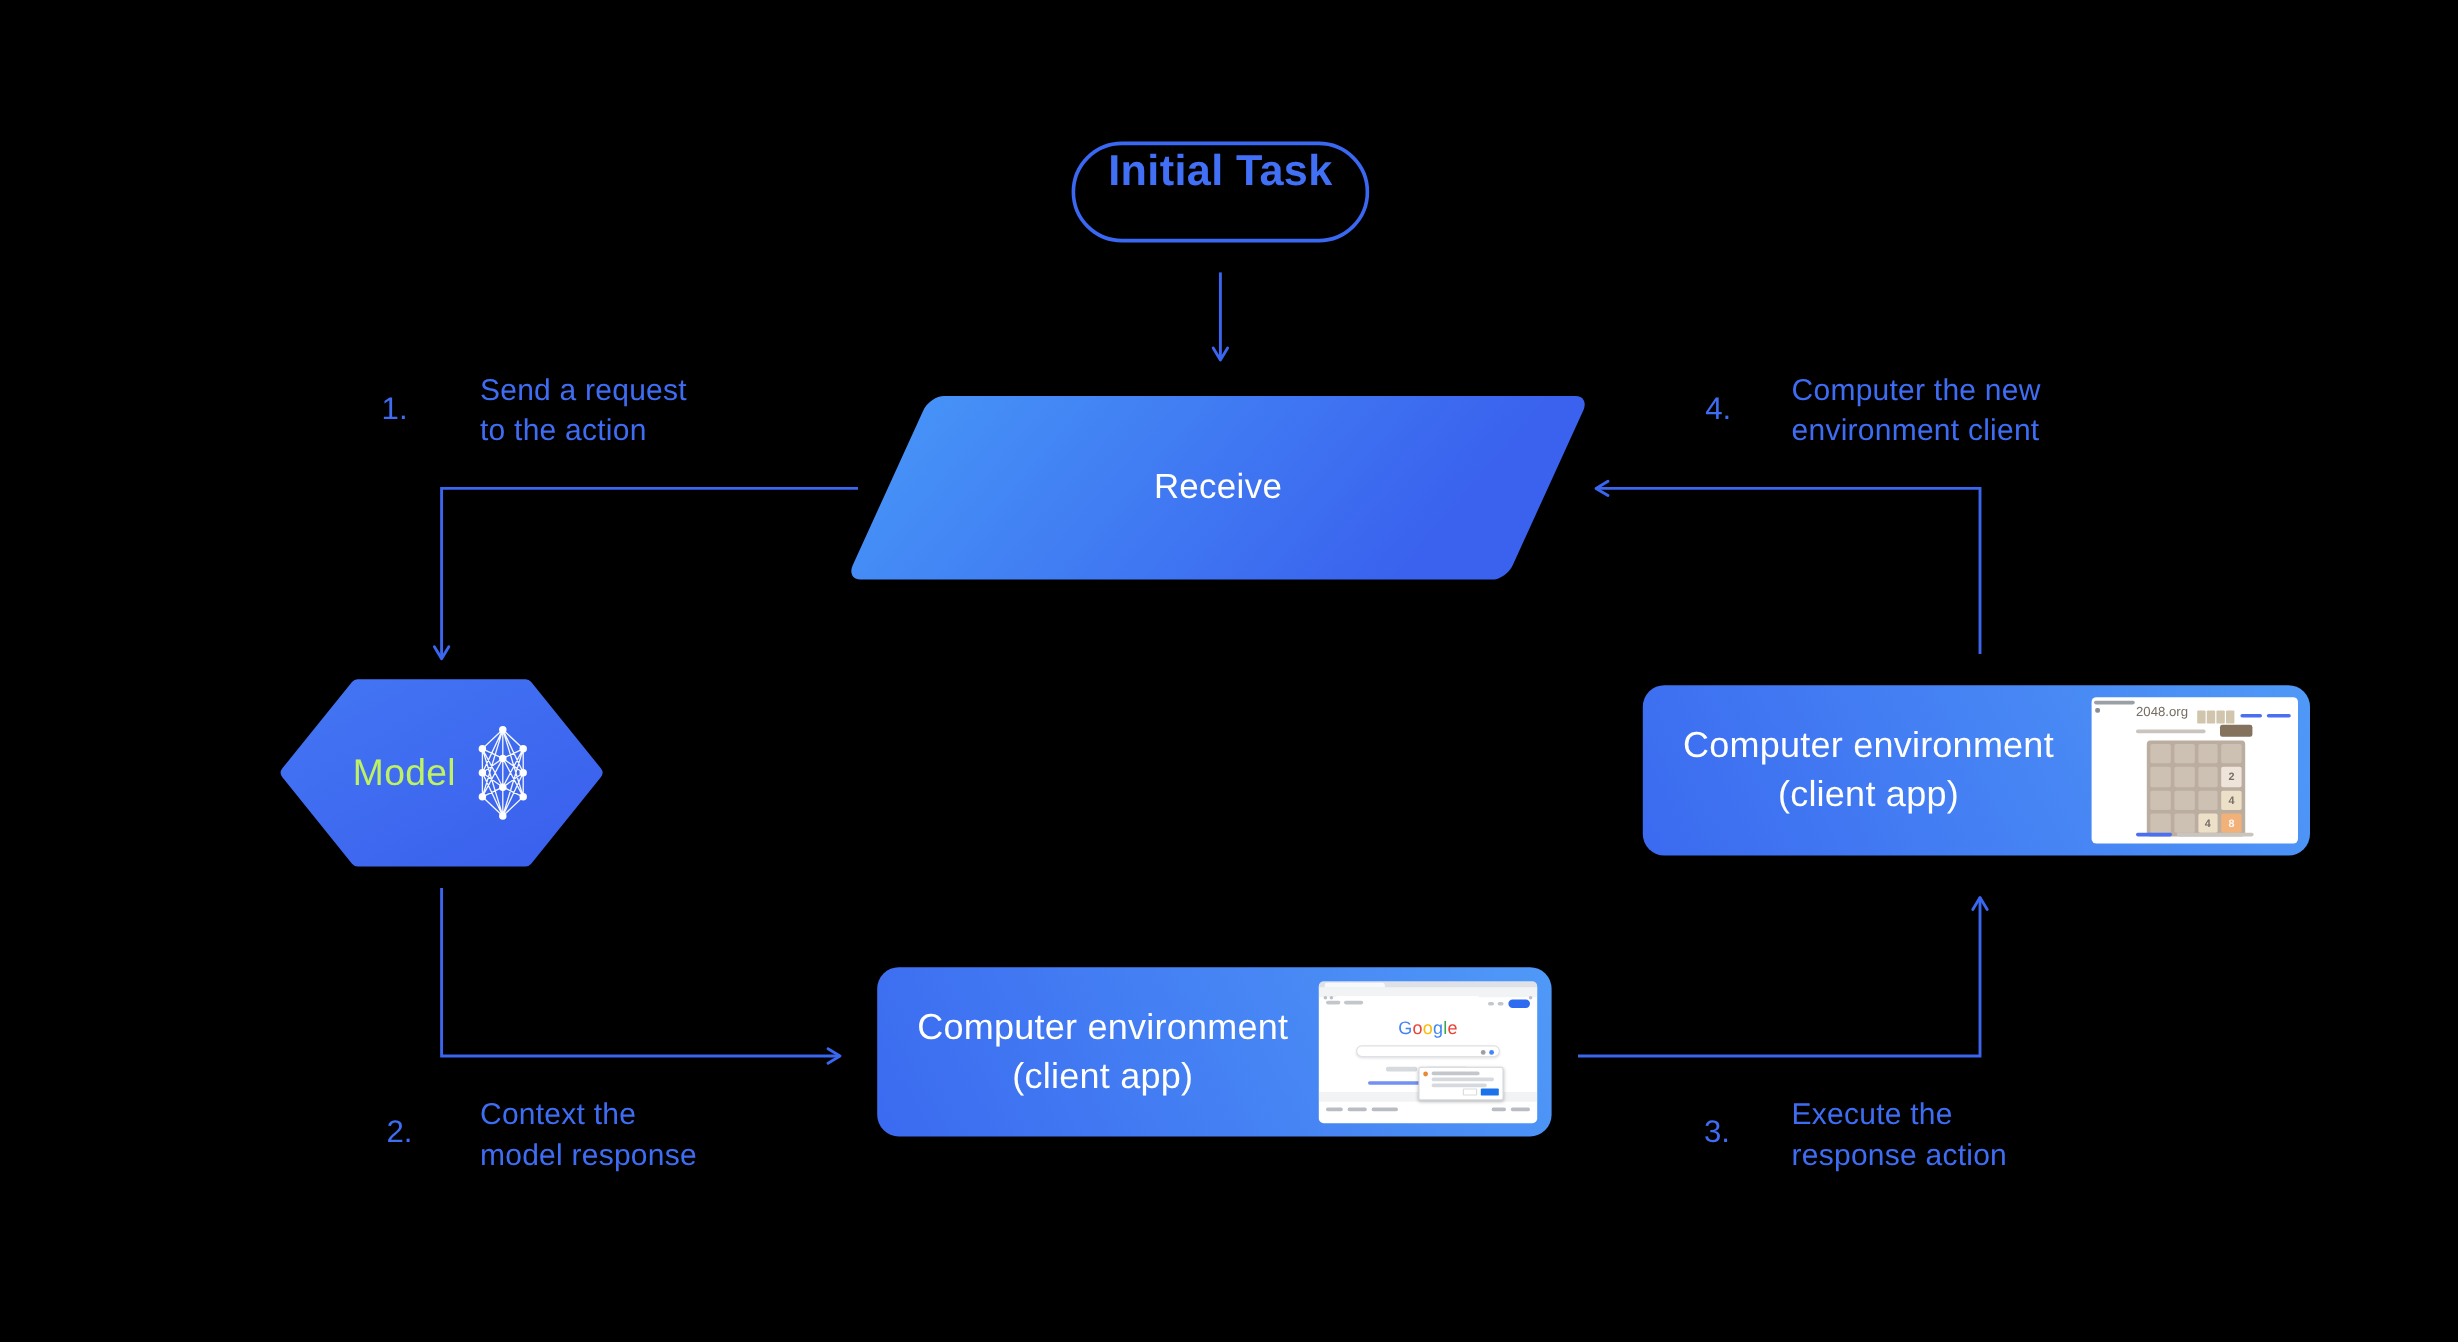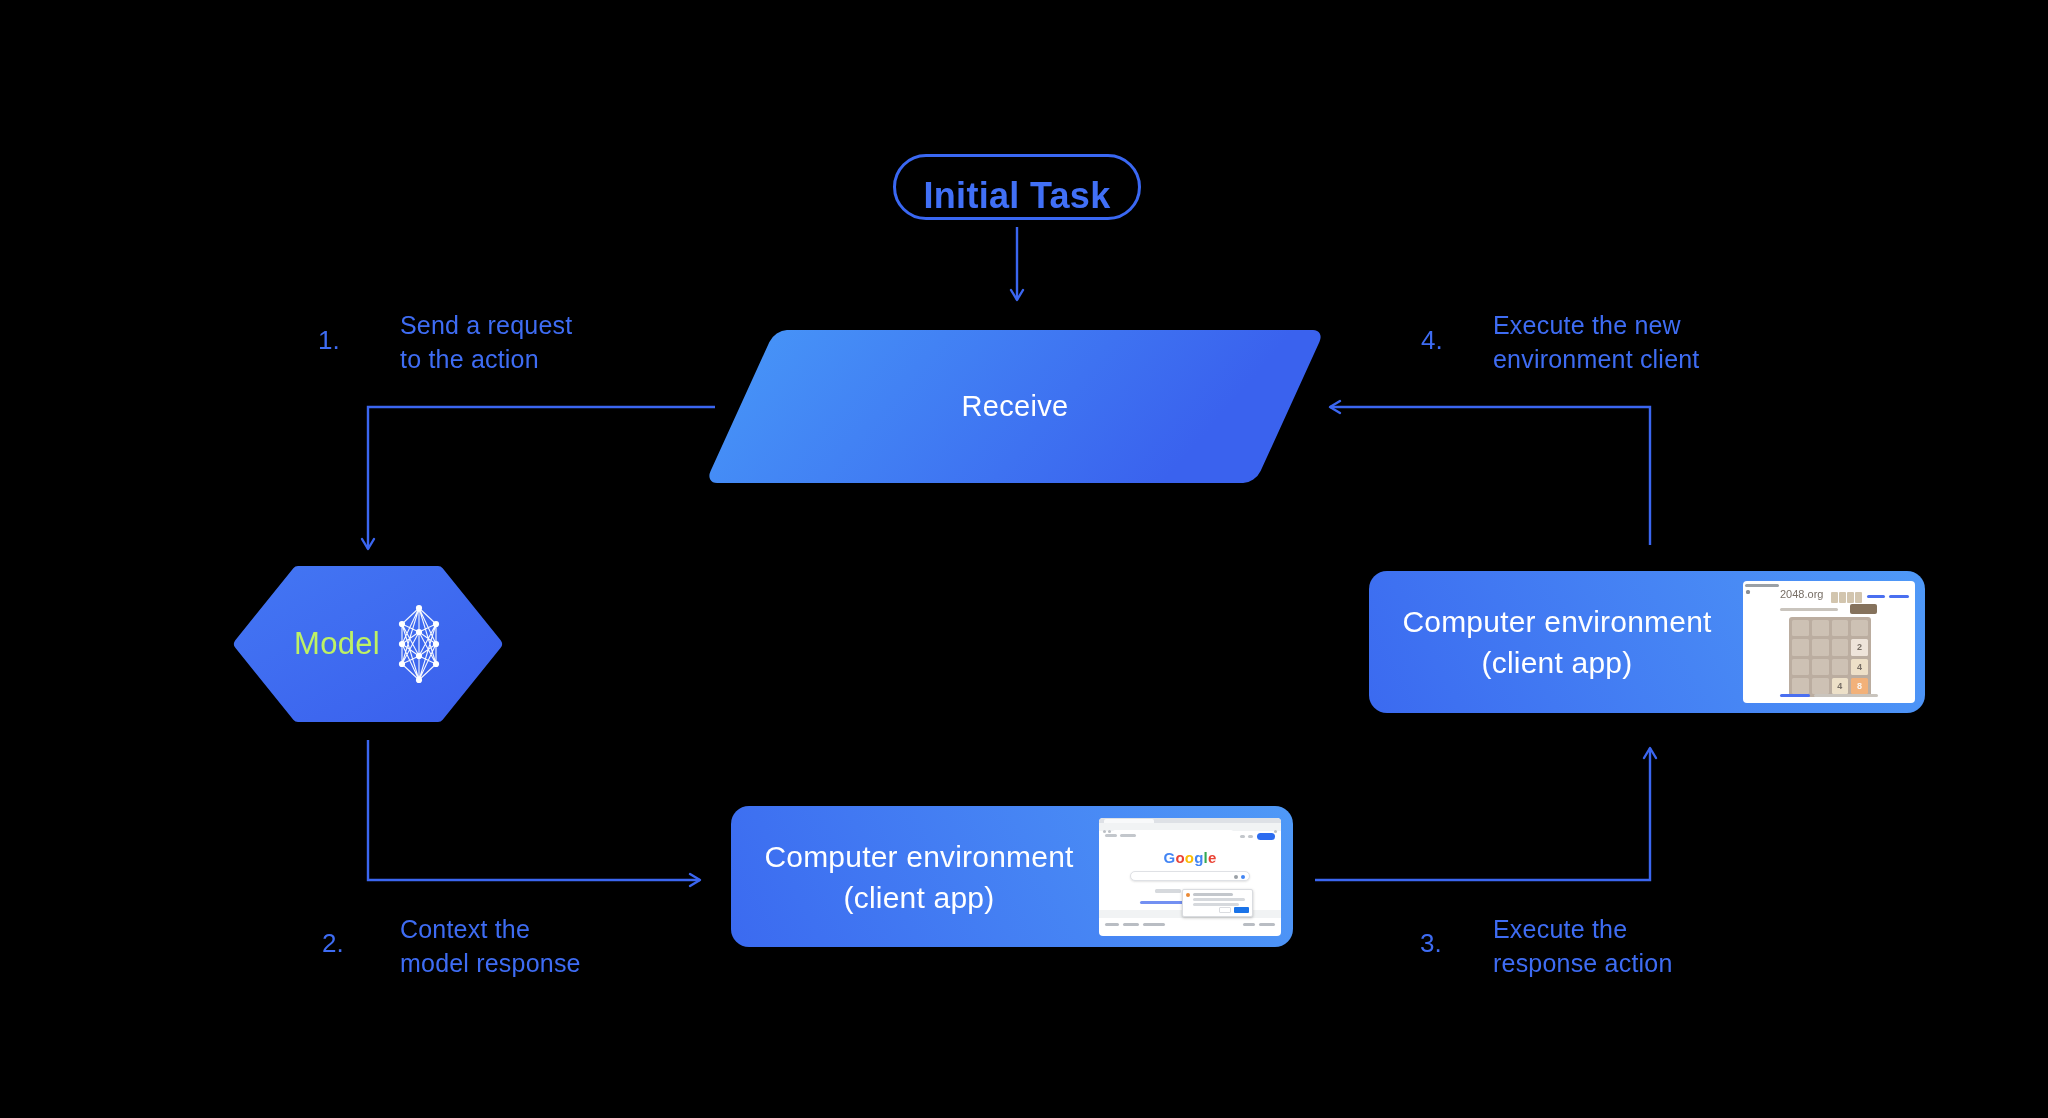--- a/index.html
+++ b/index.html
@@ -1,21 +1,21 @@
 <!DOCTYPE html>
 <html><head>
 <meta charset="utf-8">
 <style>
   html,body{margin:0;padding:0;background:#000;}
   .canvas{position:relative;width:2048px;height:1118px;background:#000;overflow:hidden;
           font-family:"Liberation Sans",sans-serif;}
 
   
-  .pill{position:absolute;left:893px;top:118px;width:248px;height:66px;box-sizing:border-box;
-        border:3px solid #3a68f3;border-radius:46px;display:flex;align-items:flex-end;justify-content:center;margin-top:36px;}
+  .pill{position:absolute;left:893px;top:118px;width:248px;height:84px;box-sizing:border-box;
+        border:3px solid #3a68f3;border-radius:46px;display:flex;align-items:flex-start;justify-content:center;}
   .pill span{color:#4170f6;font-size:36px;font-weight:700;letter-spacing:.3px;}
 
   
   .wires{position:absolute;left:0;top:0;width:2048px;height:1118px;pointer-events:none;}
 
   
   .para{position:absolute;left:740px;top:330px;width:550px;height:153px;border-radius:12px;
         transform:skewX(-24.5deg);background:linear-gradient(112deg,#4692f7 0%,#3a62ee 85%);}
   .para-text{position:absolute;left:740px;top:330px;width:550px;height:153px;display:flex;
         flex-direction:column;align-items:center;justify-content:center;color:#fff;
@@ -43,21 +43,21 @@
   .thumb{position:absolute;background:#fff;border-radius:4px;overflow:hidden;}
   .bar{position:absolute;border-radius:1.5px;}
 
   
   .thumb.google{left:1099px;top:818px;width:182px;height:118px;}
   .gt-tabs{position:absolute;left:0;top:0;right:0;height:5px;background:#dee1e6;}
   .gt-tab{position:absolute;left:5px;top:1px;width:50px;height:4px;background:#f8f9fa;border-radius:2px 2px 0 0;}
   .gt-nav{position:absolute;left:0;top:5px;right:0;height:8px;background:#f1f3f4;}
   .gt-addr{position:absolute;left:14px;top:7px;width:120px;height:4px;background:#fff;border-radius:2px;}
   .gt-navdot{position:absolute;top:7px;width:3px;height:3px;border-radius:50%;background:#bdc1c6;}
-  .gt-logo{position:absolute;left:0;right:0;top:31px;text-align:center;font-size:15px;font-weight:700;letter-spacing:.2px;}
+  .gt-logo{position:absolute;left:0;right:0;top:31px;text-align:center;font-size:15px;font-weight:400;letter-spacing:.2px;}
   .gl-b{color:#4285f4}.gl-r{color:#ea4335}.gl-y{color:#fbbc05}.gl-g{color:#34a853}
   .gt-search{position:absolute;left:31px;top:53px;width:120px;height:10px;background:#fff;border:1px solid #dfe1e5;
         border-radius:6px;box-sizing:border-box;box-shadow:0 1px 2px rgba(32,33,36,.12);}
   .gt-mic{position:absolute;right:4px;top:2.5px;width:4px;height:4px;border-radius:50%;background:#4285f4;}
   .gt-kbd{position:absolute;right:11px;top:2.5px;width:4px;height:4px;border-radius:50%;background:#9aa0a6;}
   .gt-signin{position:absolute;right:6px;top:15px;width:18px;height:7px;border-radius:4px;background:#2d6cf0;}
   .gt-dialog{position:absolute;left:83px;top:71px;width:69px;height:26px;background:#fff;border:1px solid #dadce0;
         border-radius:2px;box-shadow:0 1px 3px rgba(0,0,0,.25);z-index:3;}
   .gt-dlg-blue{position:absolute;right:3px;bottom:3px;width:15px;height:6px;background:#1a73e8;border-radius:1px;}
   .gt-dlg-gray{position:absolute;right:21px;bottom:3px;width:12px;height:6px;background:#fff;border:1px solid #dadce0;
@@ -148,21 +148,21 @@
   </div>
 
   <span class="stepnum" style="left:1420px;top:928px;">3.</span>
   <div class="steptext" style="left:1493px;top:912px;">
     <div>Execute the</div>
     <div>response action</div>
   </div>
 
   <span class="stepnum" style="left:1421px;top:325px;">4.</span>
   <div class="steptext" style="left:1493px;top:308px;">
-    <div>Execute the new</div>
+    <div>Computer the new</div>
     <div>environment client</div>
   </div>
 
   <div class="envbox bottom">
     <div class="env-label">
       <span>Computer environment</span>
       <span>(client app)</span>
     </div>
   </div>
 

